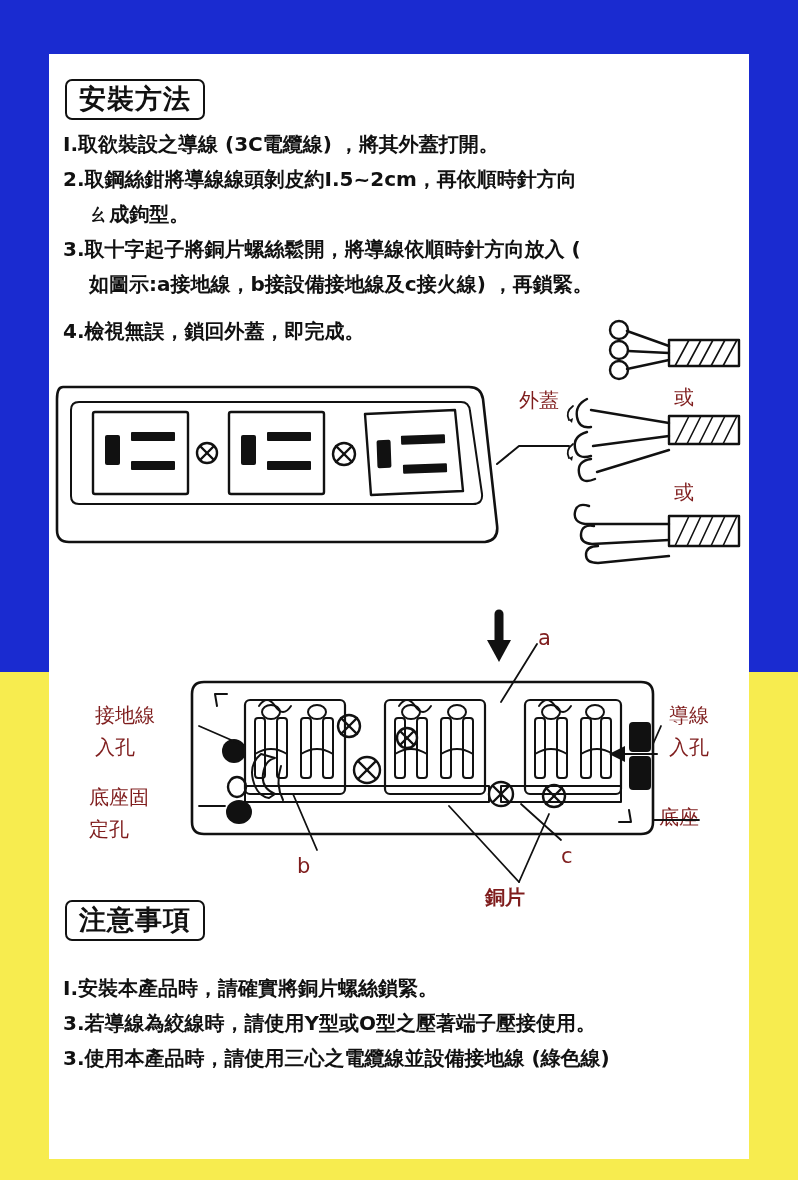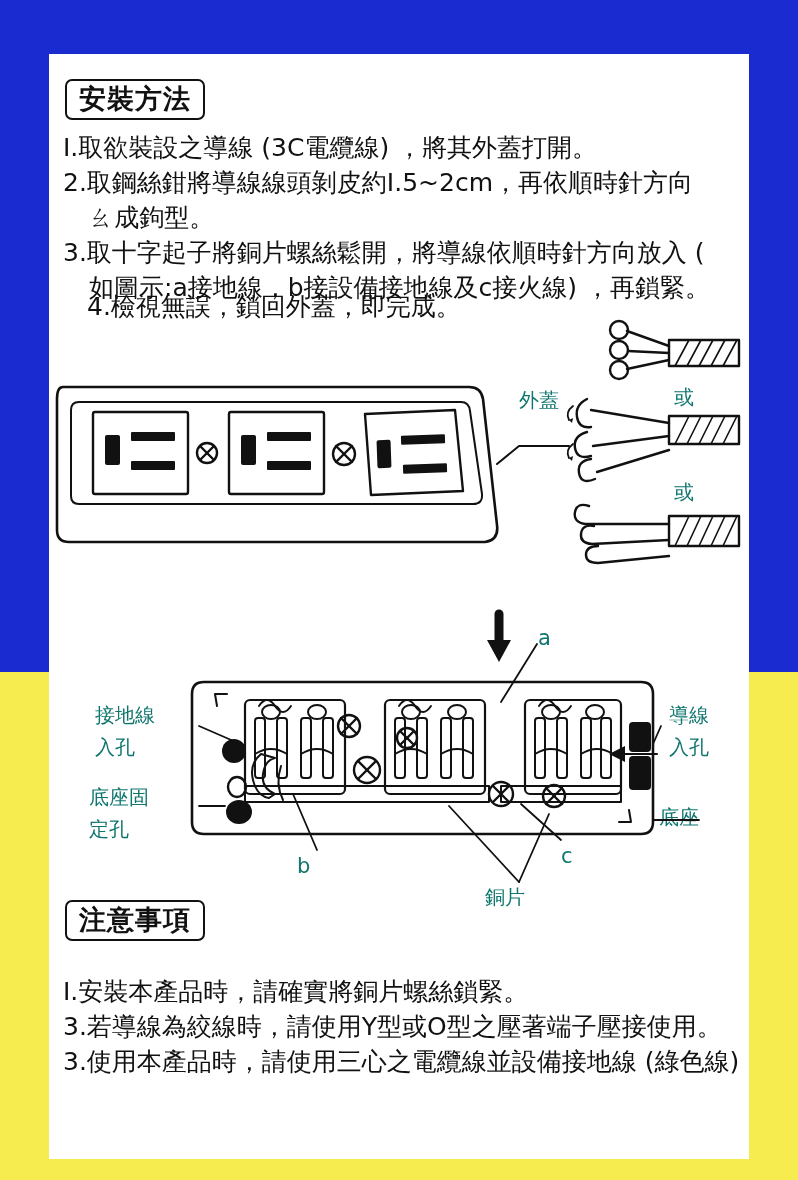--- a/index.html
+++ b/index.html
@@ -58,32 +58,32 @@
     color: #111;
     background: #fff;
     letter-spacing: 1px;
   }
   #heading-install { left: 16px; top: 25px; }
   #heading-notes  { left: 16px; top: 846px; }
 
   
   .line {
     position: absolute;
-    font-size: 25px;
+    font-size: 20px;
     color: #111;
     white-space: nowrap;
     letter-spacing: 0px;
-    font-weight: 400;
+    font-weight: 700;
   }
 
   
   .lbl {
     position: absolute;
     font-size: 20px;
-    color: #0f766e;
+    color: #7f1d1d;
     white-space: nowrap;
     font-weight: 500;
   }
   .lbl.ital { font-size: 21px; }
 
   svg { display: block; }
   #art {
     position: absolute;
     left: 0; top: 0;
     width: 700px;
@@ -100,34 +100,34 @@
 <div id="card">
   <div class="inner">
 
     <div class="heading-box" id="heading-install">安裝方法</div>
 
     <div class="line" style="left:14px; top:77px;">I.取欲裝設之導線 (3C電纜線) ，將其外蓋打開。</div>
     <div class="line" style="left:14px; top:112px;">2.取鋼絲鉗將導線線頭剝皮約I.5~2cm，再依順時針方向</div>
     <div class="line" style="left:40px; top:147px;">ㄠ成鉤型。</div>
     <div class="line" style="left:14px; top:182px;">3.取十字起子將銅片螺絲鬆開，將導線依順時針方向放入 (</div>
     <div class="line" style="left:40px; top:217px;text-align:right;">如圖示:a接地線，b接設備接地線及c接火線) ，再鎖緊。</div>
-    <div class="line" style="left:14px; top:236px;margin-left:24px;">4.檢視無誤，鎖回外蓋，即完成。</div>
+    <div class="line" style="left:14px; top:264px;">4.檢視無誤，鎖回外蓋，即完成。</div>
 
     <div class="lbl" style="left:470px; top:333px;">外蓋</div>
     <div class="lbl" style="left:625px; top:330px;">或</div>
     <div class="lbl" style="left:625px; top:425px;">或</div>
 
     <div class="lbl" style="left:46px; top:648px;">接地線</div>
     <div class="lbl" style="left:46px; top:680px;">入孔</div>
     <div class="lbl" style="left:40px; top:730px;">底座固</div>
     <div class="lbl" style="left:40px; top:762px;">定孔</div>
     <div class="lbl" style="left:620px; top:648px;">導線</div>
     <div class="lbl" style="left:620px; top:680px;">入孔</div>
     <div class="lbl" style="left:610px; top:750px;">底座</div>
-    <div class="lbl" style="left:436px; top:830px;">銅片</div>
+    <div class="lbl" style="left:436px; top:830px;font-weight:bold;">銅片</div>
     <div class="lbl ital" style="left:489px; top:572px;">a</div>
     <div class="lbl ital" style="left:248px; top:800px;">b</div>
     <div class="lbl ital" style="left:512px; top:790px;">c</div>
 
     <div class="heading-box" id="heading-notes">注意事項</div>
 
     <div class="line" style="left:14px; top:921px;">I.安裝本產品時，請確實將銅片螺絲鎖緊。</div>
     <div class="line" style="left:14px; top:956px;">3.若導線為絞線時，請使用Y型或O型之壓著端子壓接使用。</div>
     <div class="line" style="left:14px; top:991px;">3.使用本產品時，請使用三心之電纜線並設備接地線 (綠色線)</div>
 

